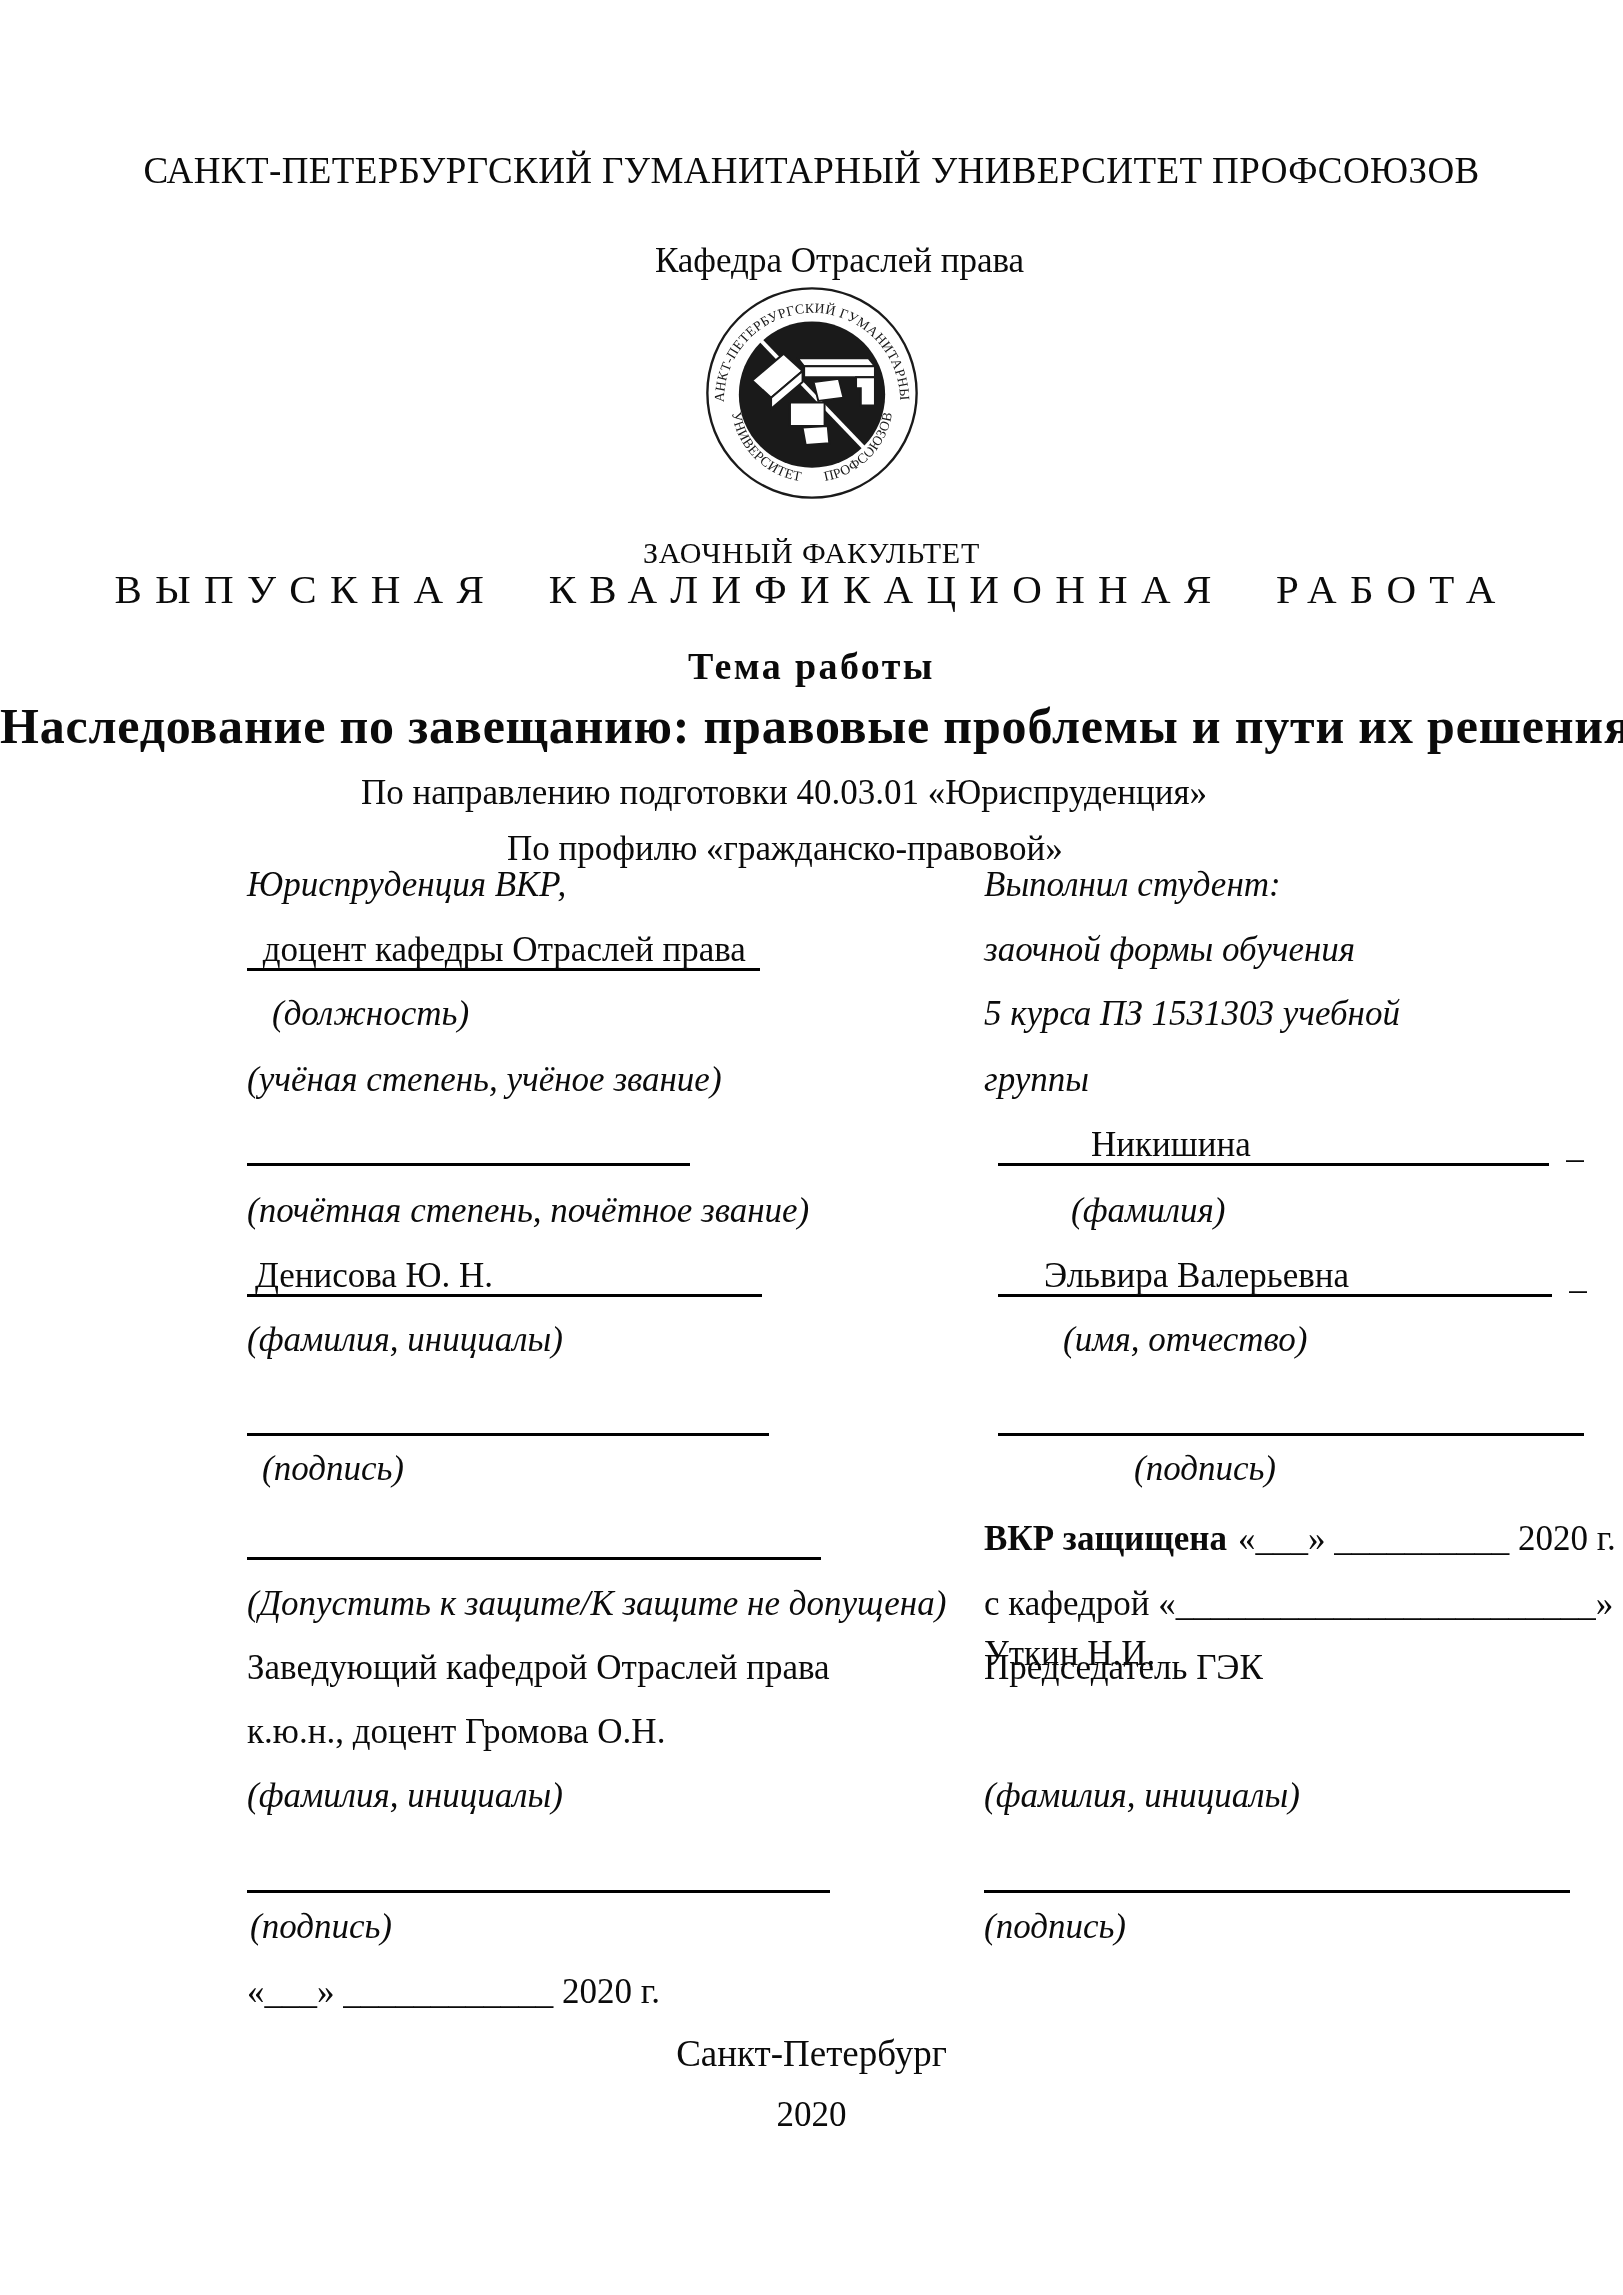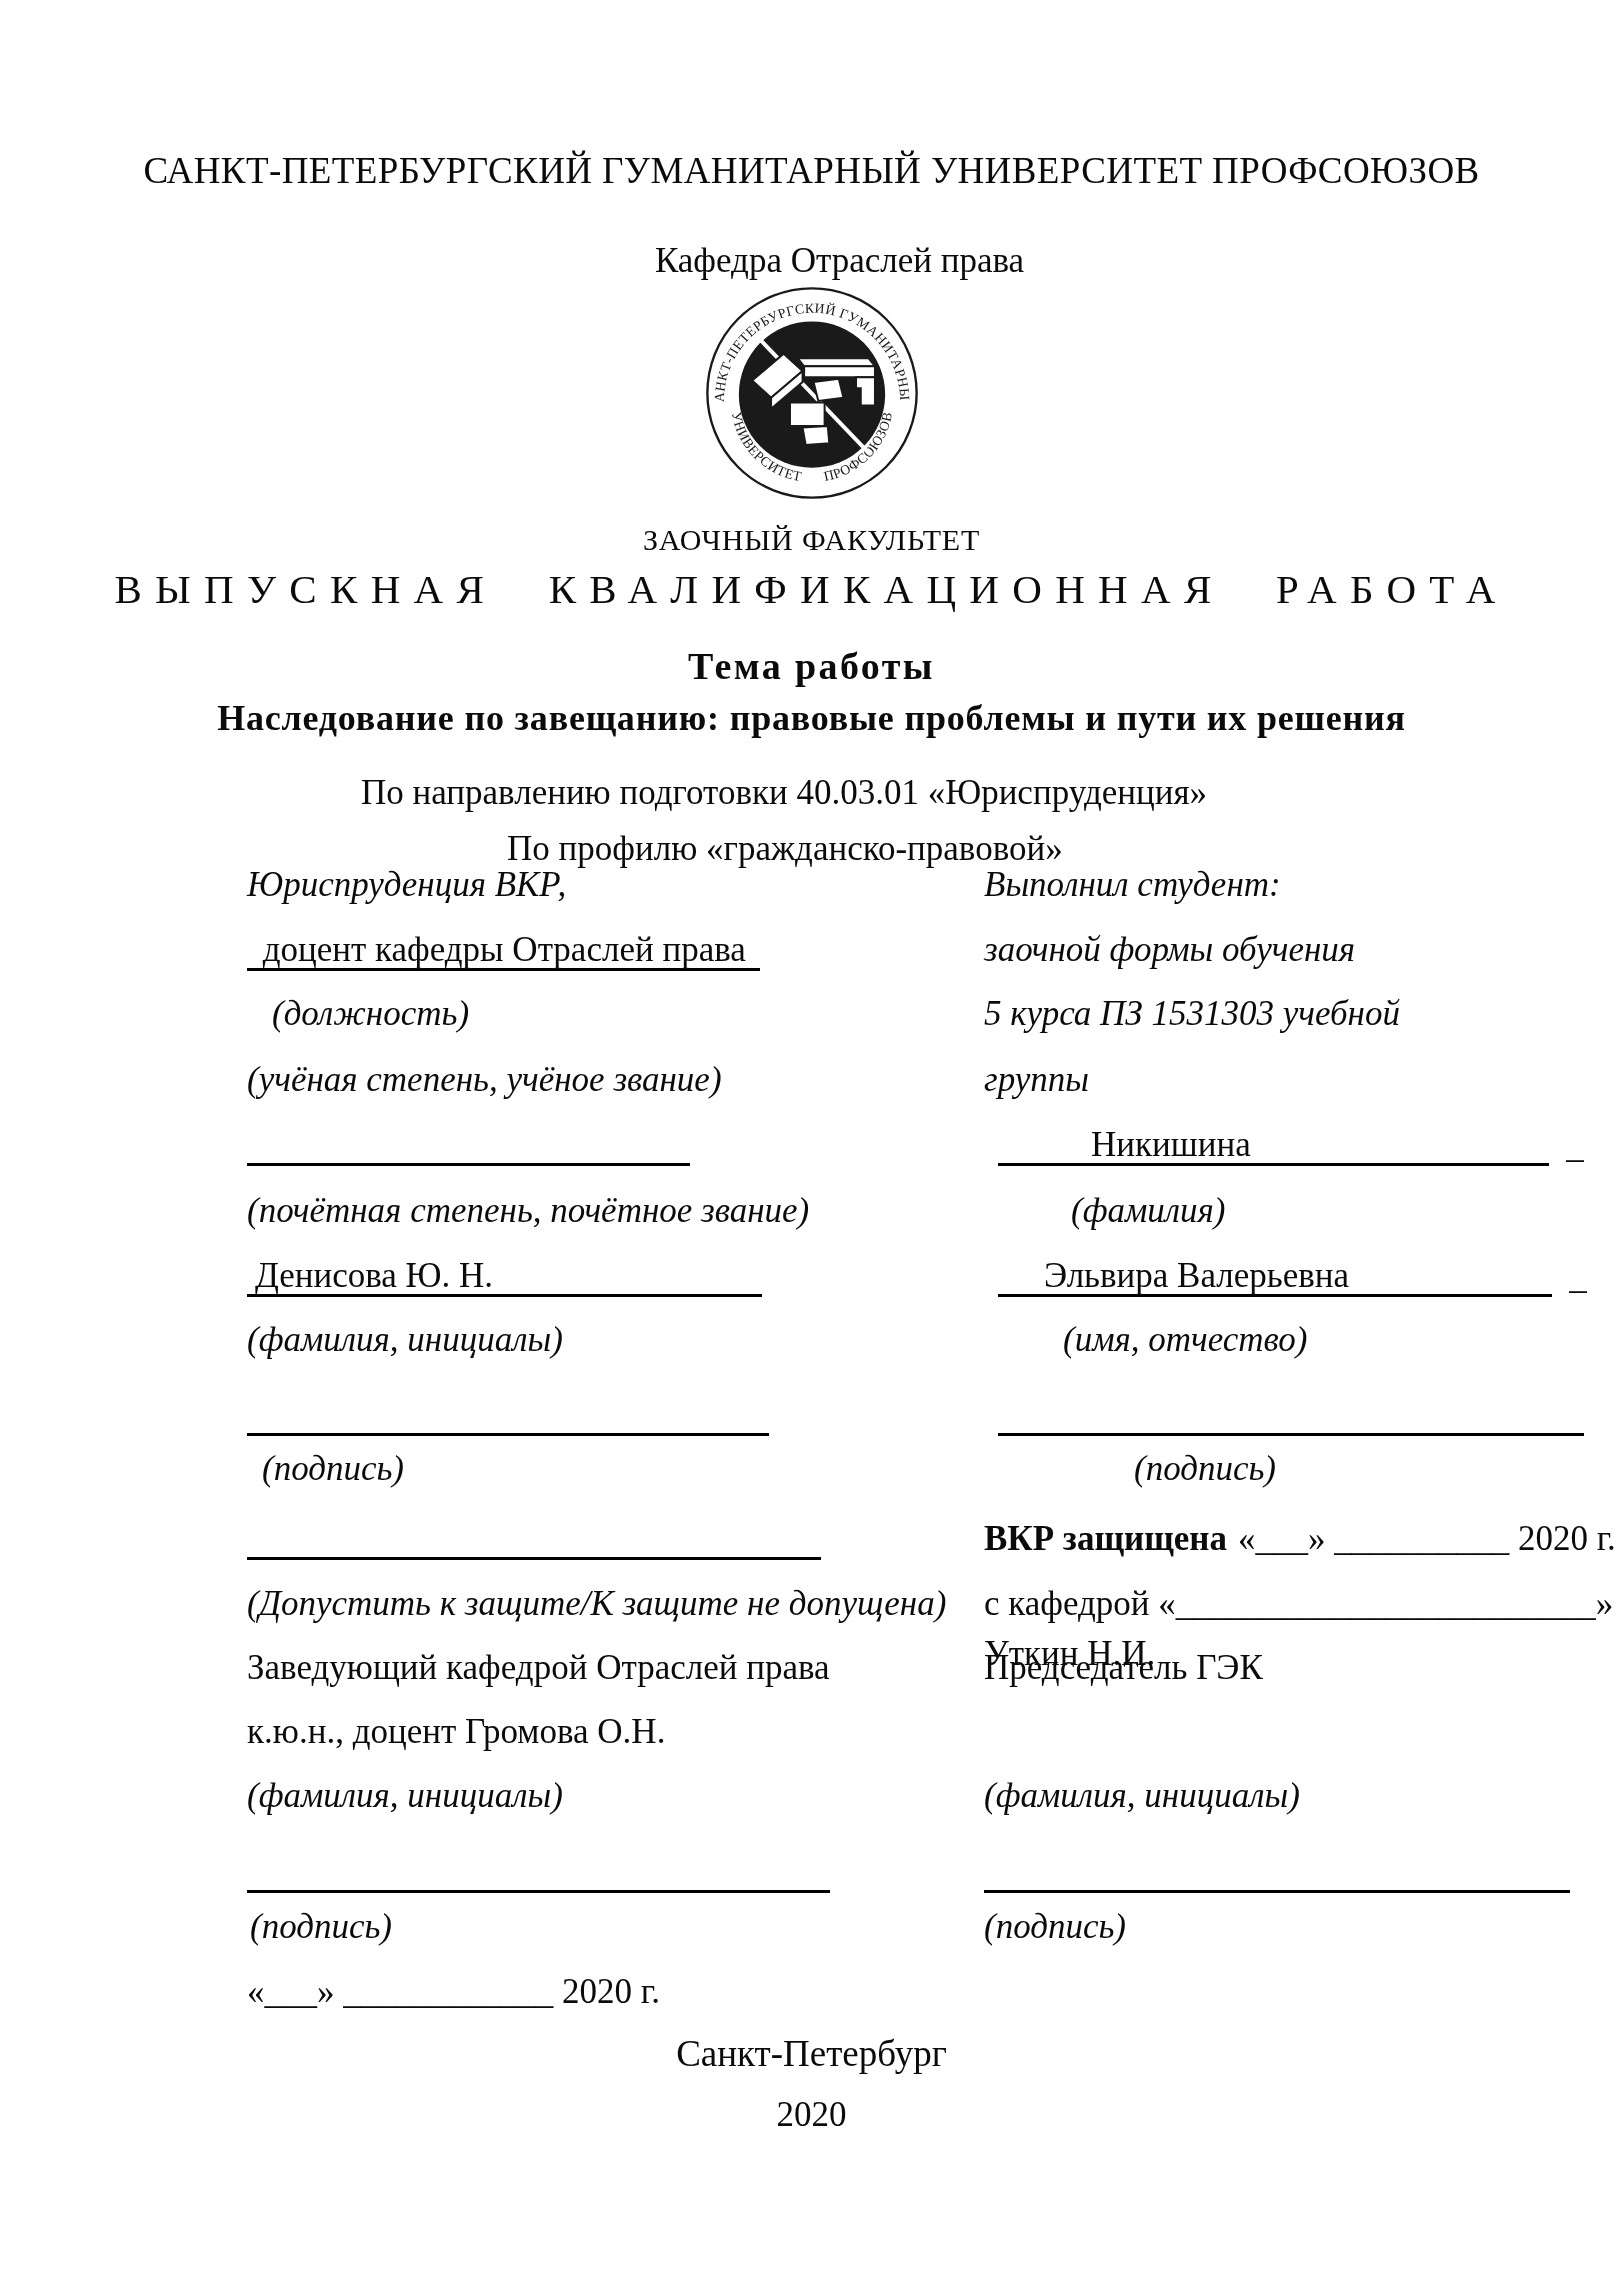--- a/index.html
+++ b/index.html
@@ -17,24 +17,24 @@
   .l{position:absolute;left:247px;white-space:nowrap;font-size:35px;line-height:41px;}
   .r{position:absolute;left:984px;white-space:nowrap;font-size:35px;line-height:41px;}
   .it{font-style:italic;}
   .b{font-weight:bold;}
   .uline{display:inline-block;border-bottom:3.1px solid #000;height:39px;vertical-align:bottom;}
   .blank{display:inline-block;border-bottom:3.1px solid #000;height:39px;vertical-align:bottom;}
   .tail{margin-left:17.3px;}
   .univ{top:149px;font-size:37px;letter-spacing:0.4px;}
   .dept{top:241px;font-size:35px;margin-left:28px;}
   .logo{top:286px;left:705px;}
-  .faculty{top:523px;font-size:30px;letter-spacing:0.8px;}
+  .faculty{top:536px;font-size:30px;letter-spacing:0.8px;}
   .worktype{top:565px;font-size:41px;letter-spacing:13.3px;word-spacing:28px;}
   .themelabel{top:644px;font-size:38px;font-weight:bold;letter-spacing:2.4px;}
-  .themetitle{top:697px;font-size:36px;font-weight:bold;letter-spacing:0.8px;}
+  .themetitle{top:697px;font-size:50px;font-weight:bold;letter-spacing:0.8px;}
   .direction{top:773px;left:361px;font-size:35px;position:absolute;white-space:nowrap;}
   .profile{top:829px;left:471px;font-size:35px;position:absolute;white-space:nowrap;margin-left:36px;}
   .city{top:2032px;font-size:37px;}
   .year{top:2095px;font-size:35px;}
 </style>
 </head>
 <body>
 
 <div class="page">
 

